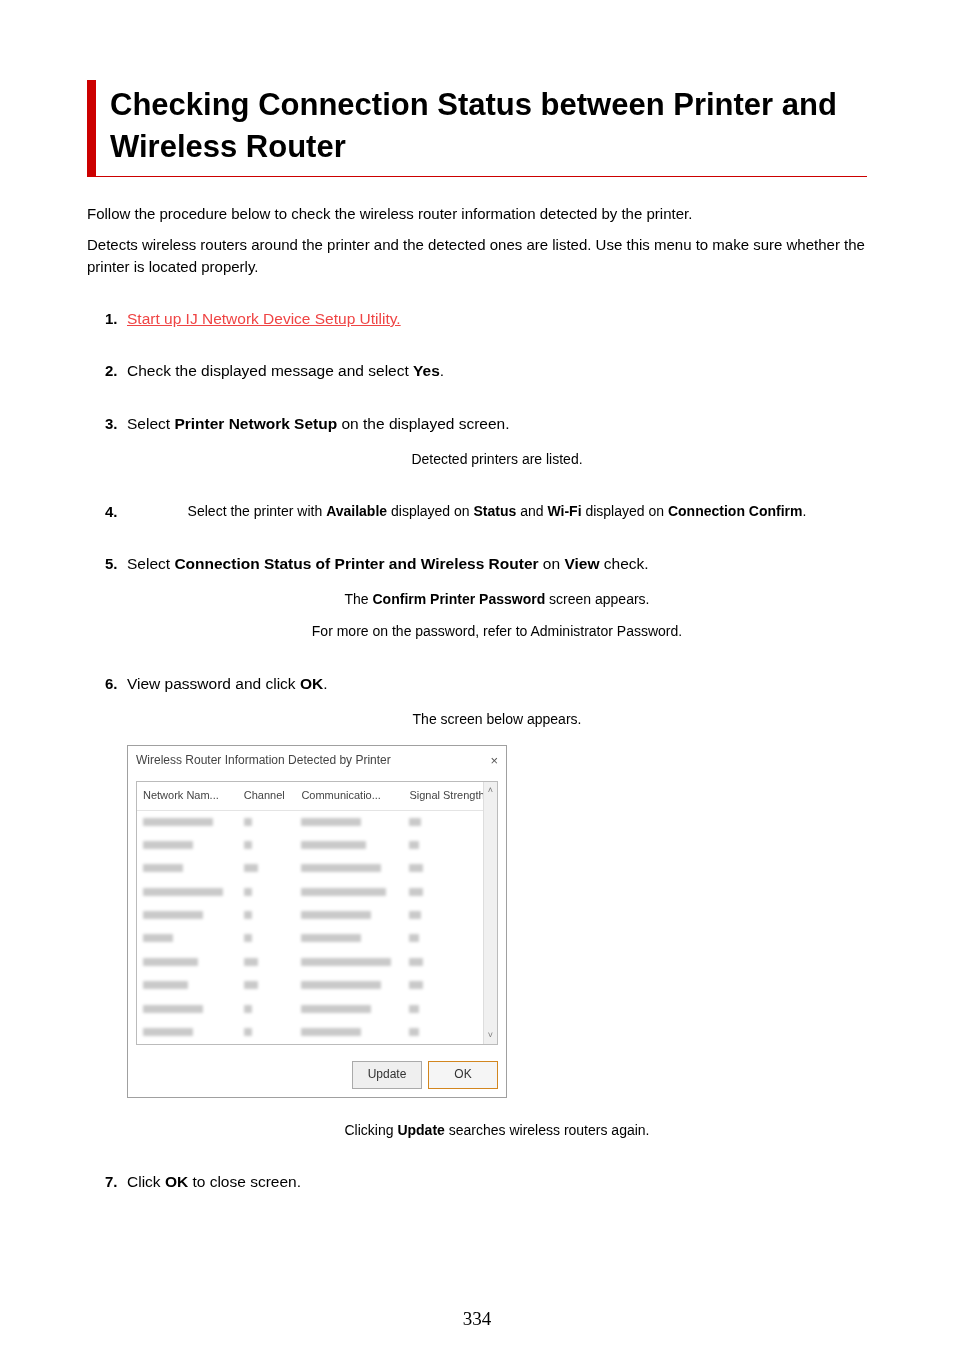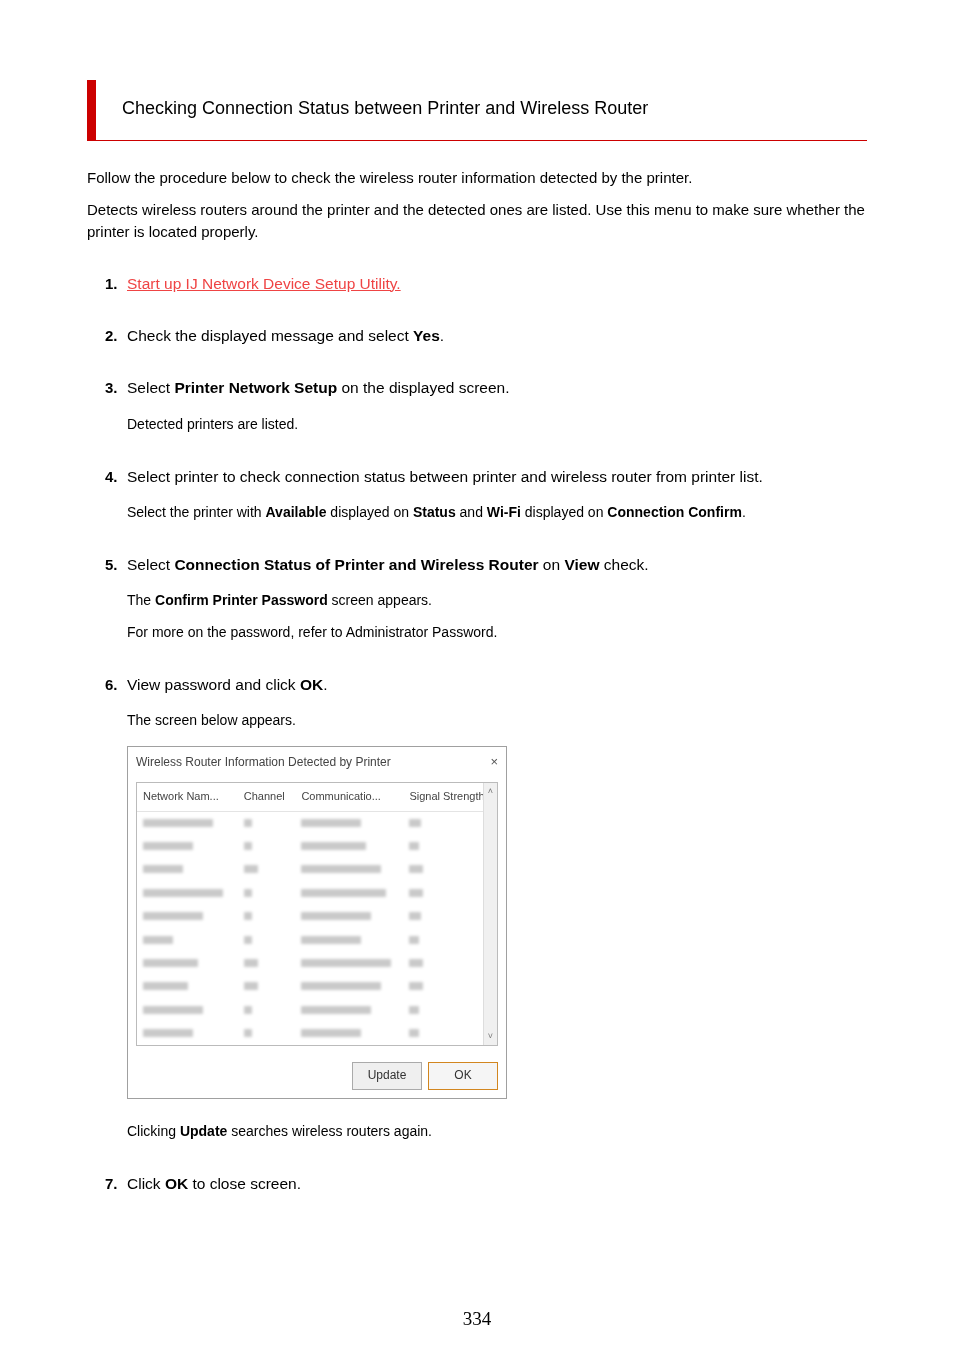--- a/index.html
+++ b/index.html
@@ -12,23 +12,23 @@
     background: #fff;
     width: 954px;
   }
   .title-block {
     border-left: 9px solid #cc0000;
     border-bottom: 1px solid #cc0000;
     padding: 4px 0 8px 14px;
     margin-bottom: 26px;
   }
   .title-block h1 {
-    font-size: 18px;
-    font-weight: normal;
-    margin: 12px;
+    font-size: 31px;
+    font-weight: bold;
+    margin: 0;
     line-height: 1.35;
   }
   p.body {
     margin: 0 0 10px 0;
     line-height: 1.45;
   }
   ol.steps {
     list-style: none;
     padding: 0;
     margin: 30px 0 0 0;
@@ -43,20 +43,21 @@
     position: absolute;
     left: 0;
     top: 0;
     font-weight: bold;
   }
   .step-main { font-size: 15.5px; }
   .step-sub {
     font-size: 14px;
     margin-top: 14px;
     line-height: 1.55;
+    text-align: center;
   }
   .step-sub + .step-sub { margin-top: 10px; }
   a.link { color: #ef4444; text-decoration: underline; }
   b { font-weight: bold; }
 
   
   .dialog {
     width: 380px;
     border: 1px solid #a0a0a0;
     margin-top: 14px;
@@ -165,21 +166,20 @@
   <li>
     <span class="num">3.</span>
     <span class="step-main">
       <span>Select </span><b>Printer Network Setup</b><span> on the displayed screen.</span>
     </span>
     <div class="step-sub">Detected printers are listed.</div>
   </li>
 
   <li>
     <span class="num">4.</span>
-    <span class="step-main">Select printer to check connection status between printer and wireless router from printer list.</span>
     <div class="step-sub">
       <span>Select the printer with </span><b>Available</b><span> displayed on </span><b>Status</b><span> and </span><b>Wi-Fi</b><span> displayed on </span><b>Connection Confirm</b><span>.</span>
     </div>
   </li>
 
   <li>
     <span class="num">5.</span>
     <span class="step-main">
       <span>Select </span><b>Connection Status of Printer and Wireless Router</b><span> on </span><b>View</b><span> check.</span>
     </span>

